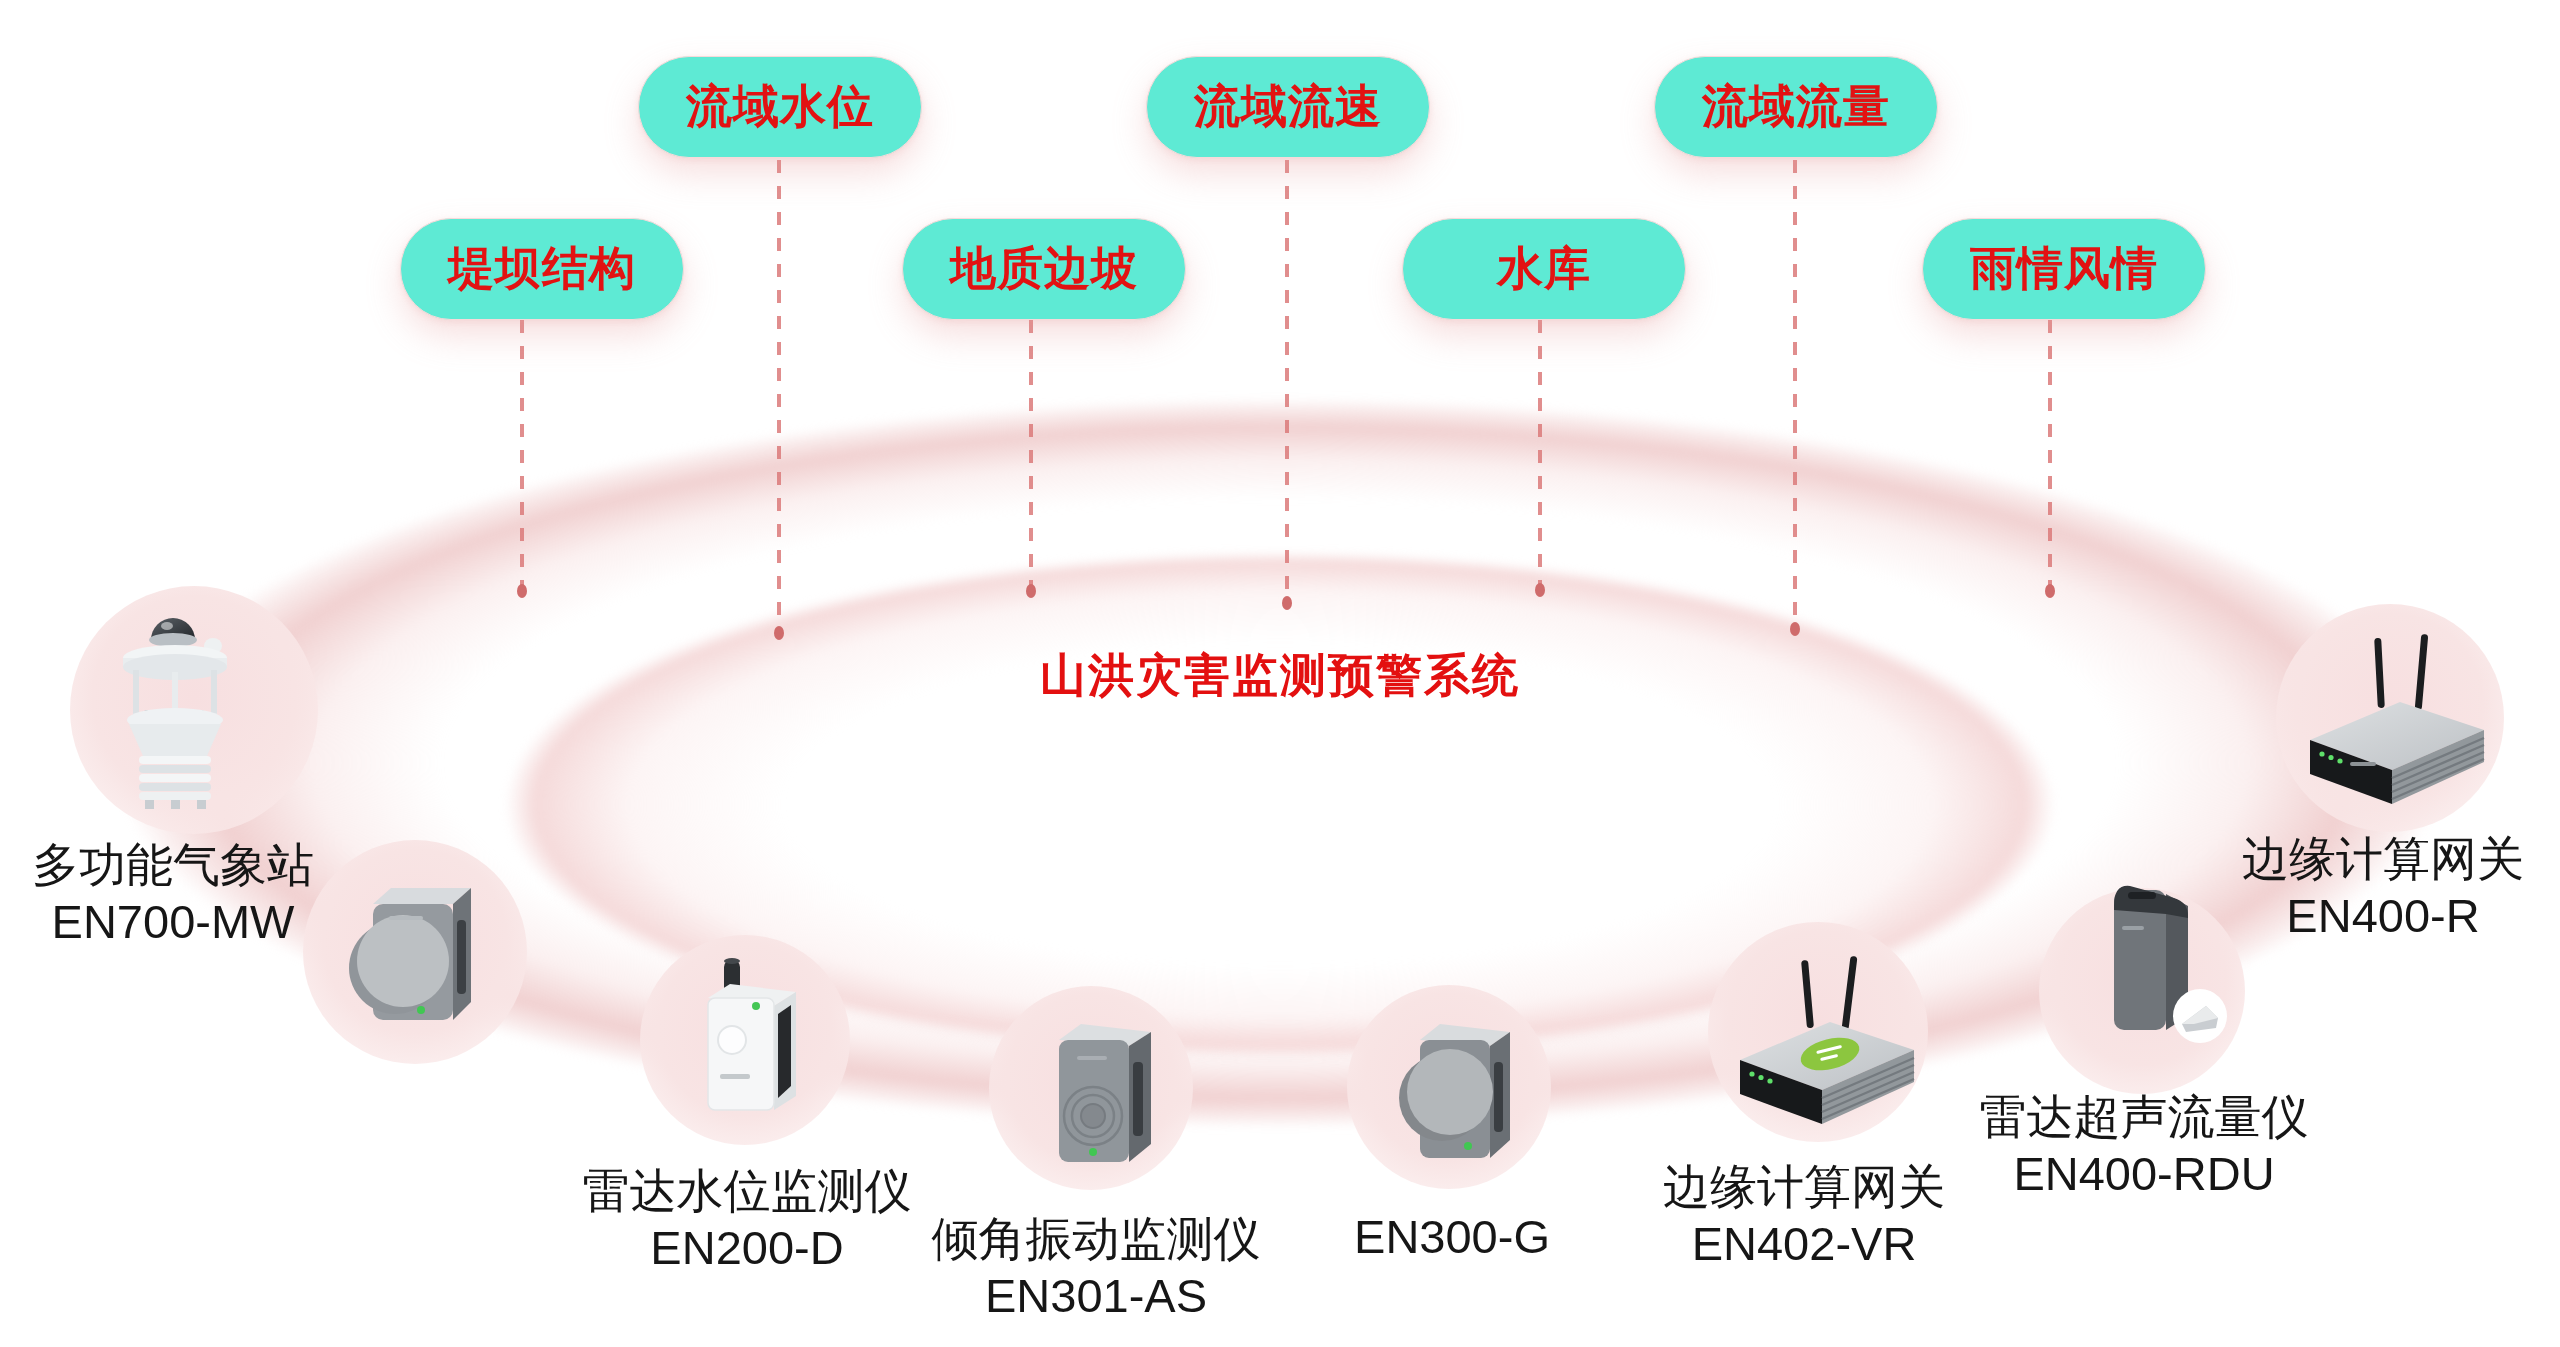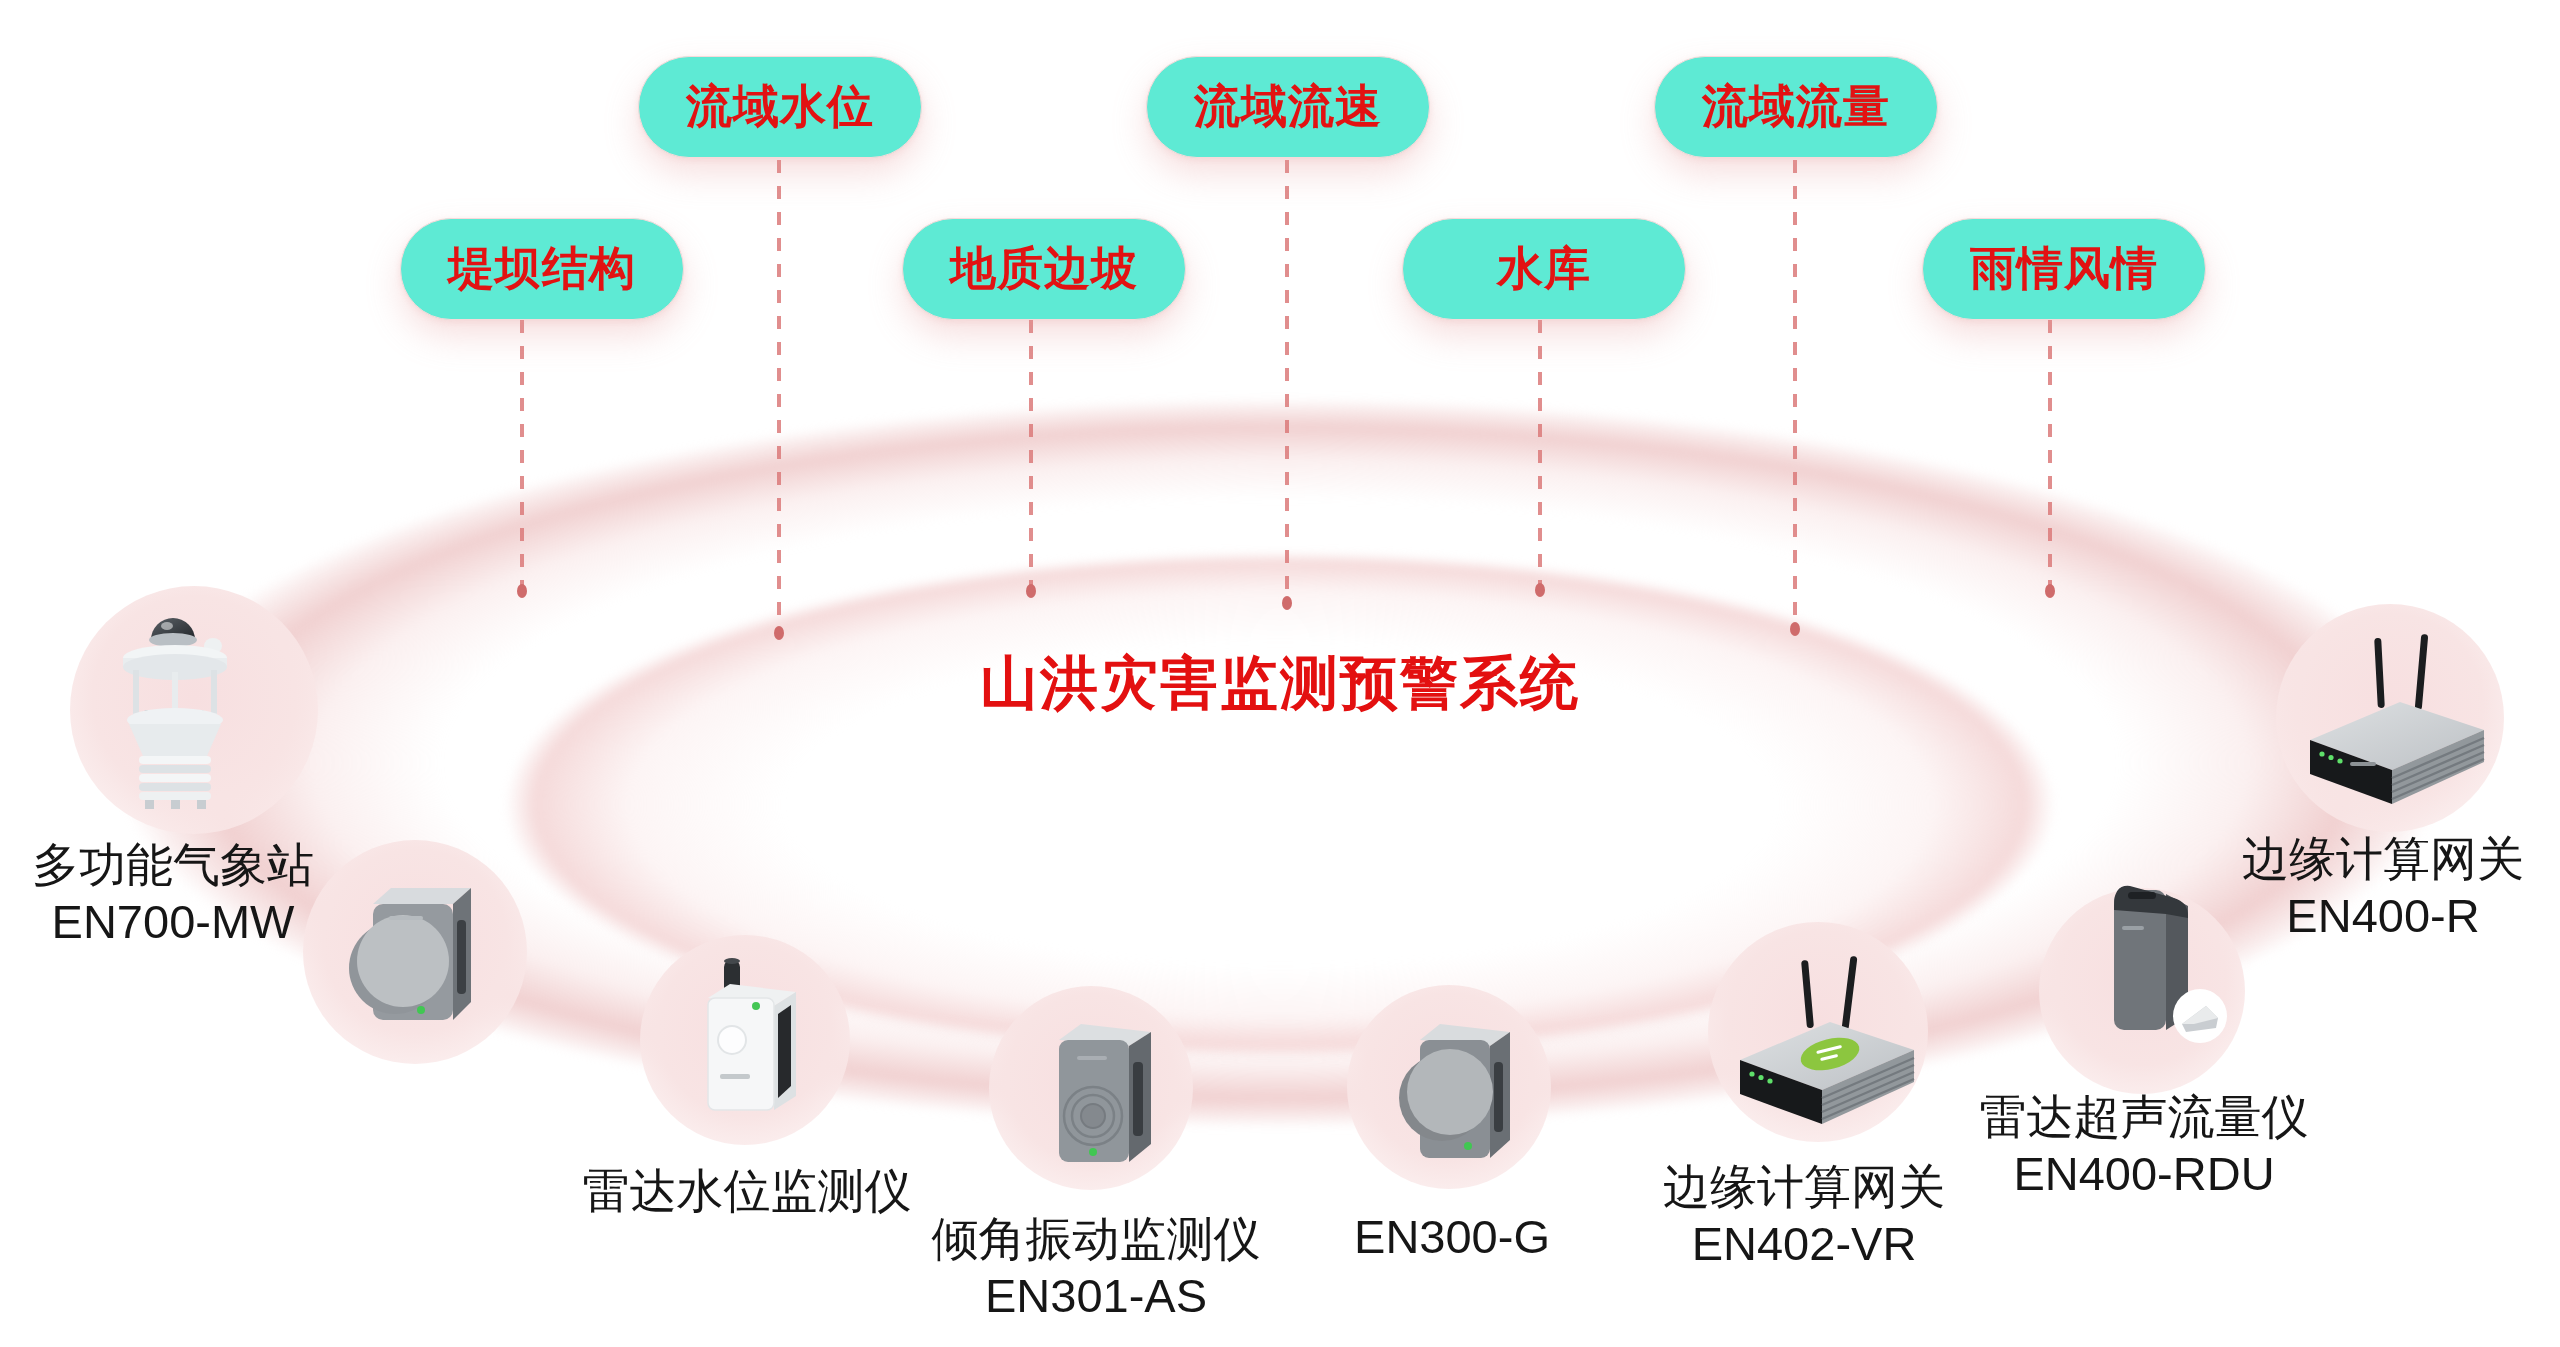--- a/index.html
+++ b/index.html
@@ -43,21 +43,21 @@
     background:repeating-linear-gradient(to bottom,
       rgba(219,122,122,.85) 0 13px, rgba(219,122,122,0) 13px 26px);
   }
   .dline::after{
     content:"";position:absolute;left:50%;bottom:-8px;transform:translateX(-50%);
     width:10px;height:14px;border-radius:50%;background:#cf6b6b;
   }
   
   .center-title{
     position:absolute;left:1280px;top:645px;transform:translateX(-50%);
-    white-space:nowrap;font-size:58px;font-weight:700;letter-spacing:2px;
+    white-space:nowrap;font-size:46px;font-weight:700;letter-spacing:2px;
     color:#e31010;z-index:4;
   }
   
   .dev-circle{
     position:absolute;border-radius:50%;z-index:1;
     background:radial-gradient(circle at 50% 45%,
       #f7dfe0 0%, #f8e4e4 55%, rgba(250,234,234,.75) 80%, rgba(252,243,243,0) 100%);
   }
   .dev-art{position:absolute;z-index:3;}
   .dev-label{
@@ -147,20 +147,21 @@
   <polygon points="36,46 58,32 124,40 102,54" fill="#eff1f2"></polygon>
   <polygon points="102,54 124,40 124,144 102,158" fill="#dde1e3"></polygon>
   <polygon points="106,62 119,53 119,134 106,146" fill="#27292c"></polygon>
   <rect x="36" y="46" width="66" height="112" rx="7" fill="#f6f7f8" stroke="#e3e6e8" stroke-width="1.5"></rect>
   <circle cx="84" cy="54" r="4" fill="#43c654"></circle>
   <circle cx="60" cy="88" r="14" fill="#fdfdfe" stroke="#e2e5e7" stroke-width="2"></circle>
   <rect x="48" y="122" width="30" height="5" rx="2" fill="#c4c9cc"></rect>
 </svg>
 <div class="dev-label" style="left:747px;top:1162px">
   <div>雷达水位监测仪</div>
+  <div>EN200-D</div>
 </div>
 
 <div class="dev-circle" style="left:989px;top:986px;width:204px;height:204px"></div>
 <svg class="dev-art" style="left:1021px;top:1004px" width="150" height="170" viewBox="0 0 150 170">
   <polygon points="38,36 60,20 130,28 108,42" fill="#dcdfe1"></polygon>
   <polygon points="108,42 130,28 130,140 108,158" fill="#64696e"></polygon>
   <rect x="112" y="58" width="10" height="74" rx="4" fill="#393d41"></rect>
   <rect x="38" y="36" width="70" height="122" rx="9" fill="#90969b"></rect>
   <circle cx="72" cy="112" r="29" fill="none" stroke="#7b8186" stroke-width="2.5"></circle>
   <circle cx="72" cy="112" r="21" fill="none" stroke="#7b8186" stroke-width="2.5"></circle>

